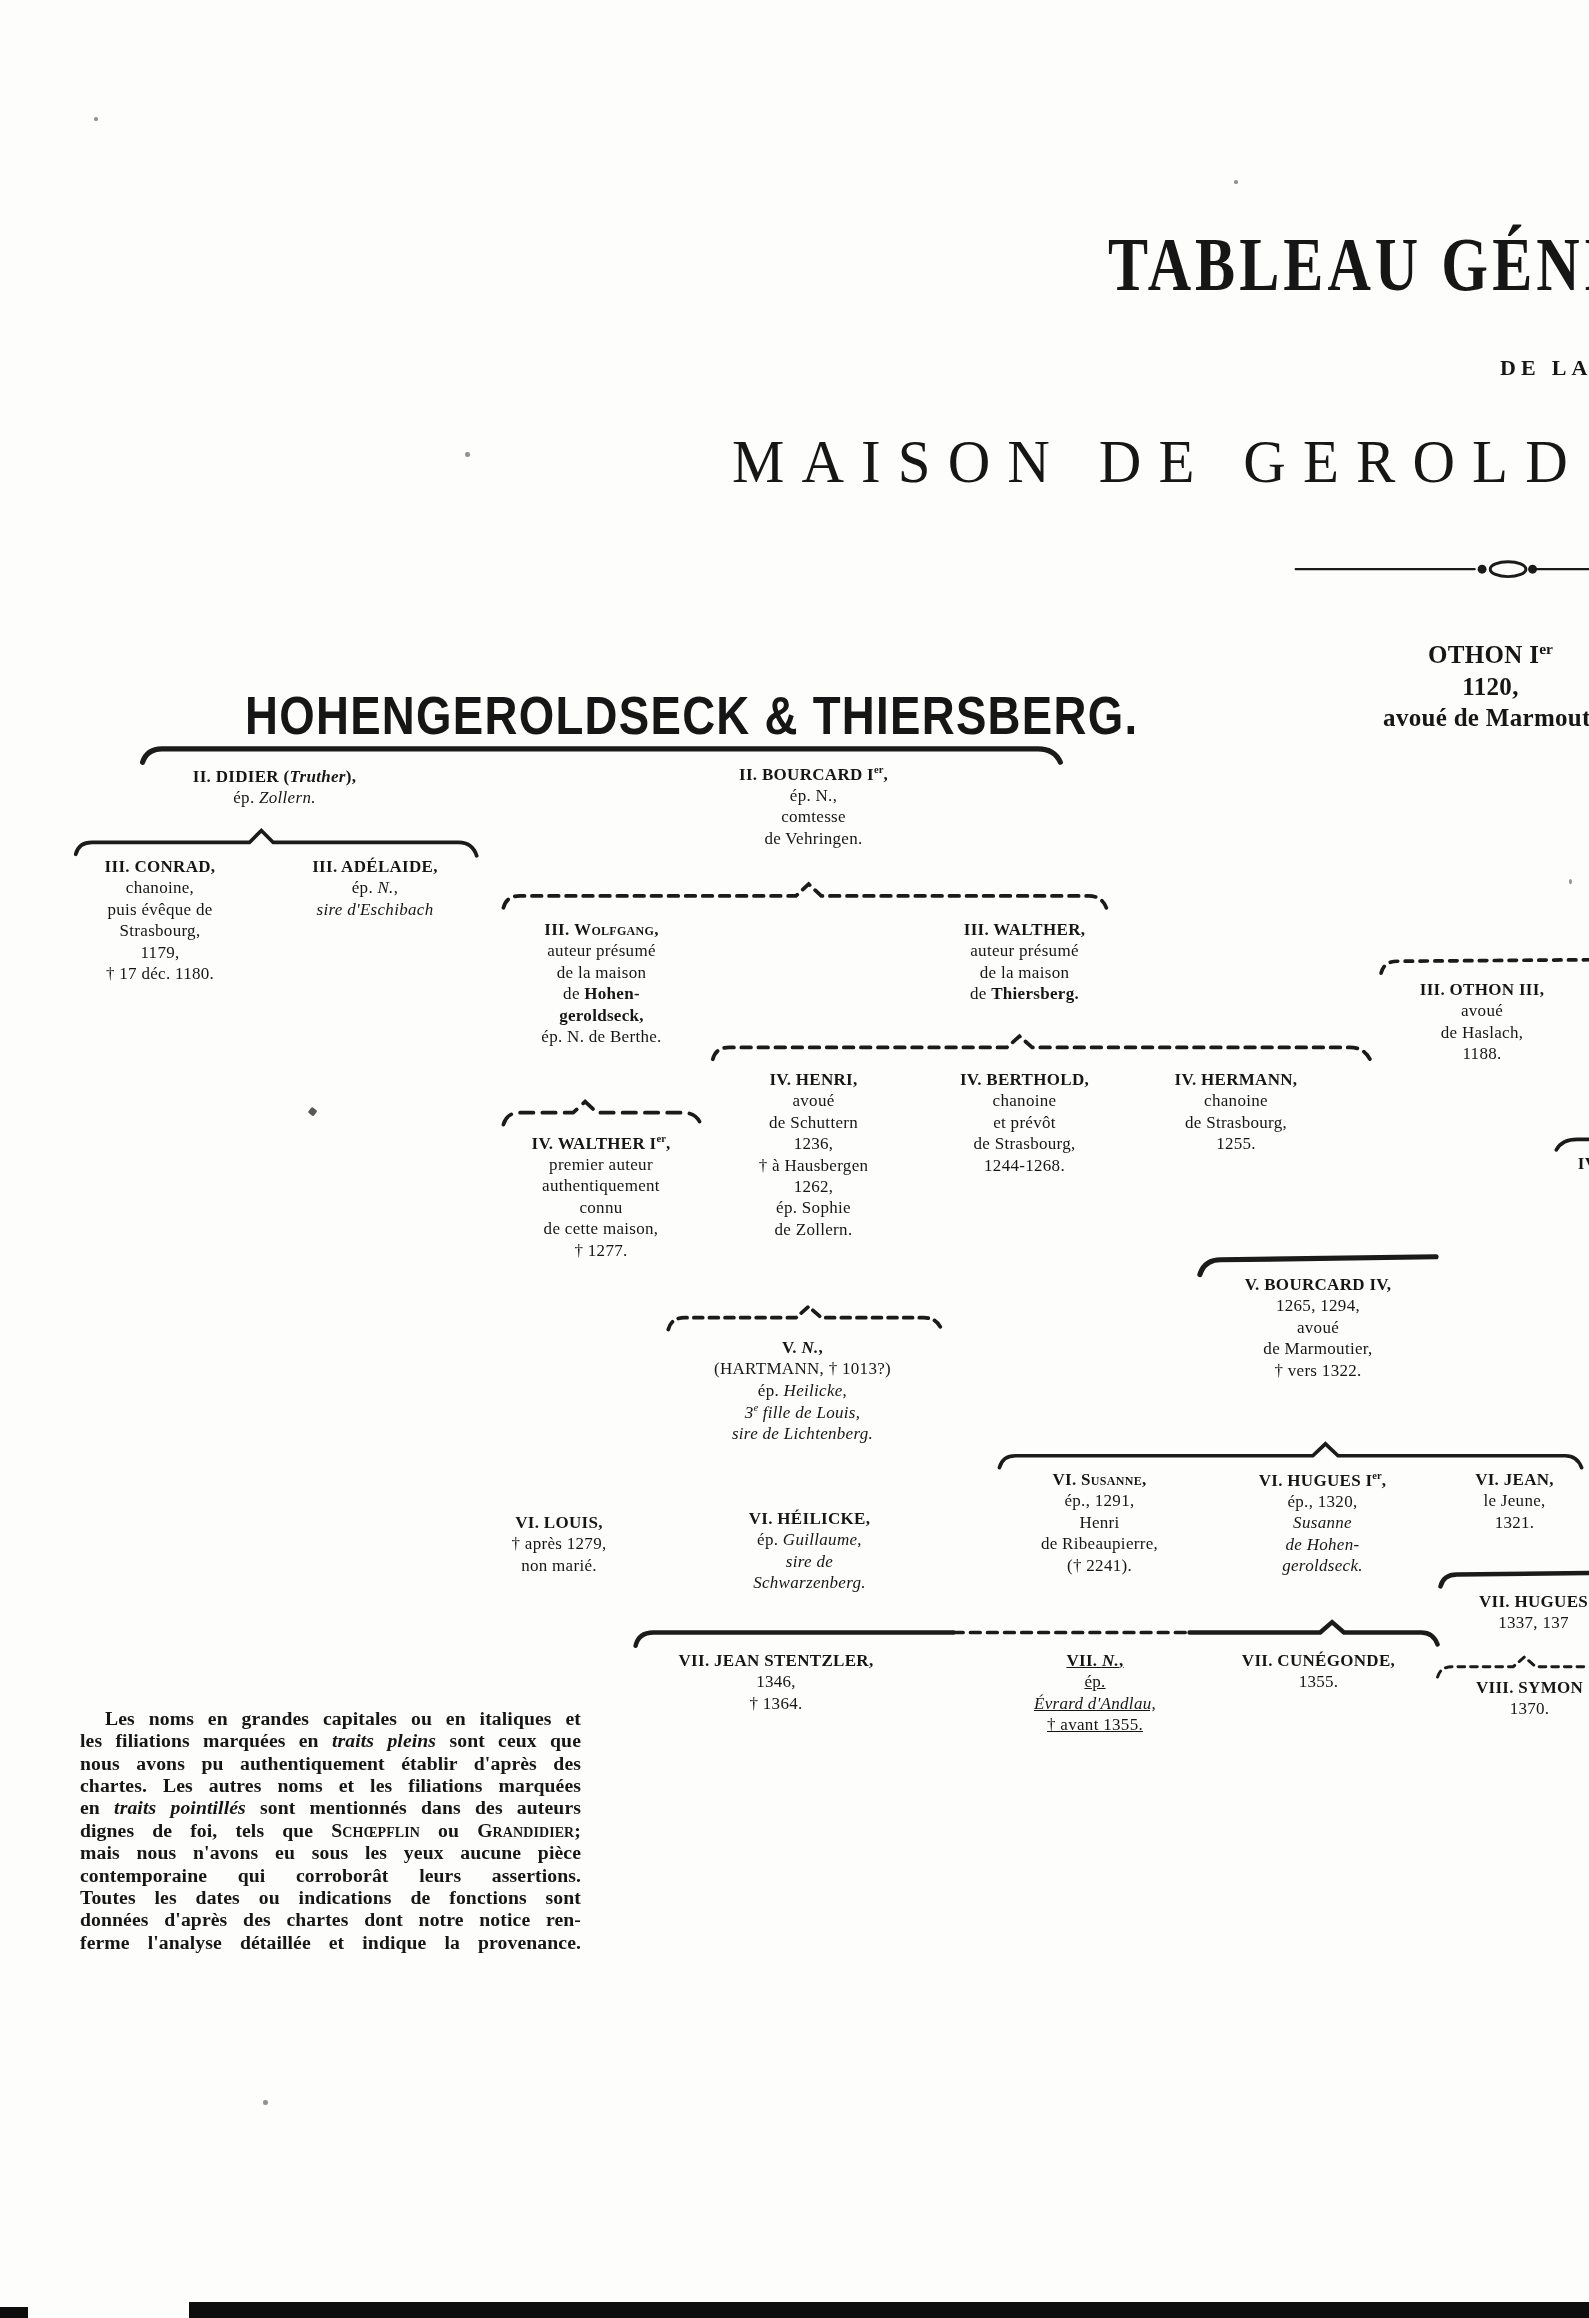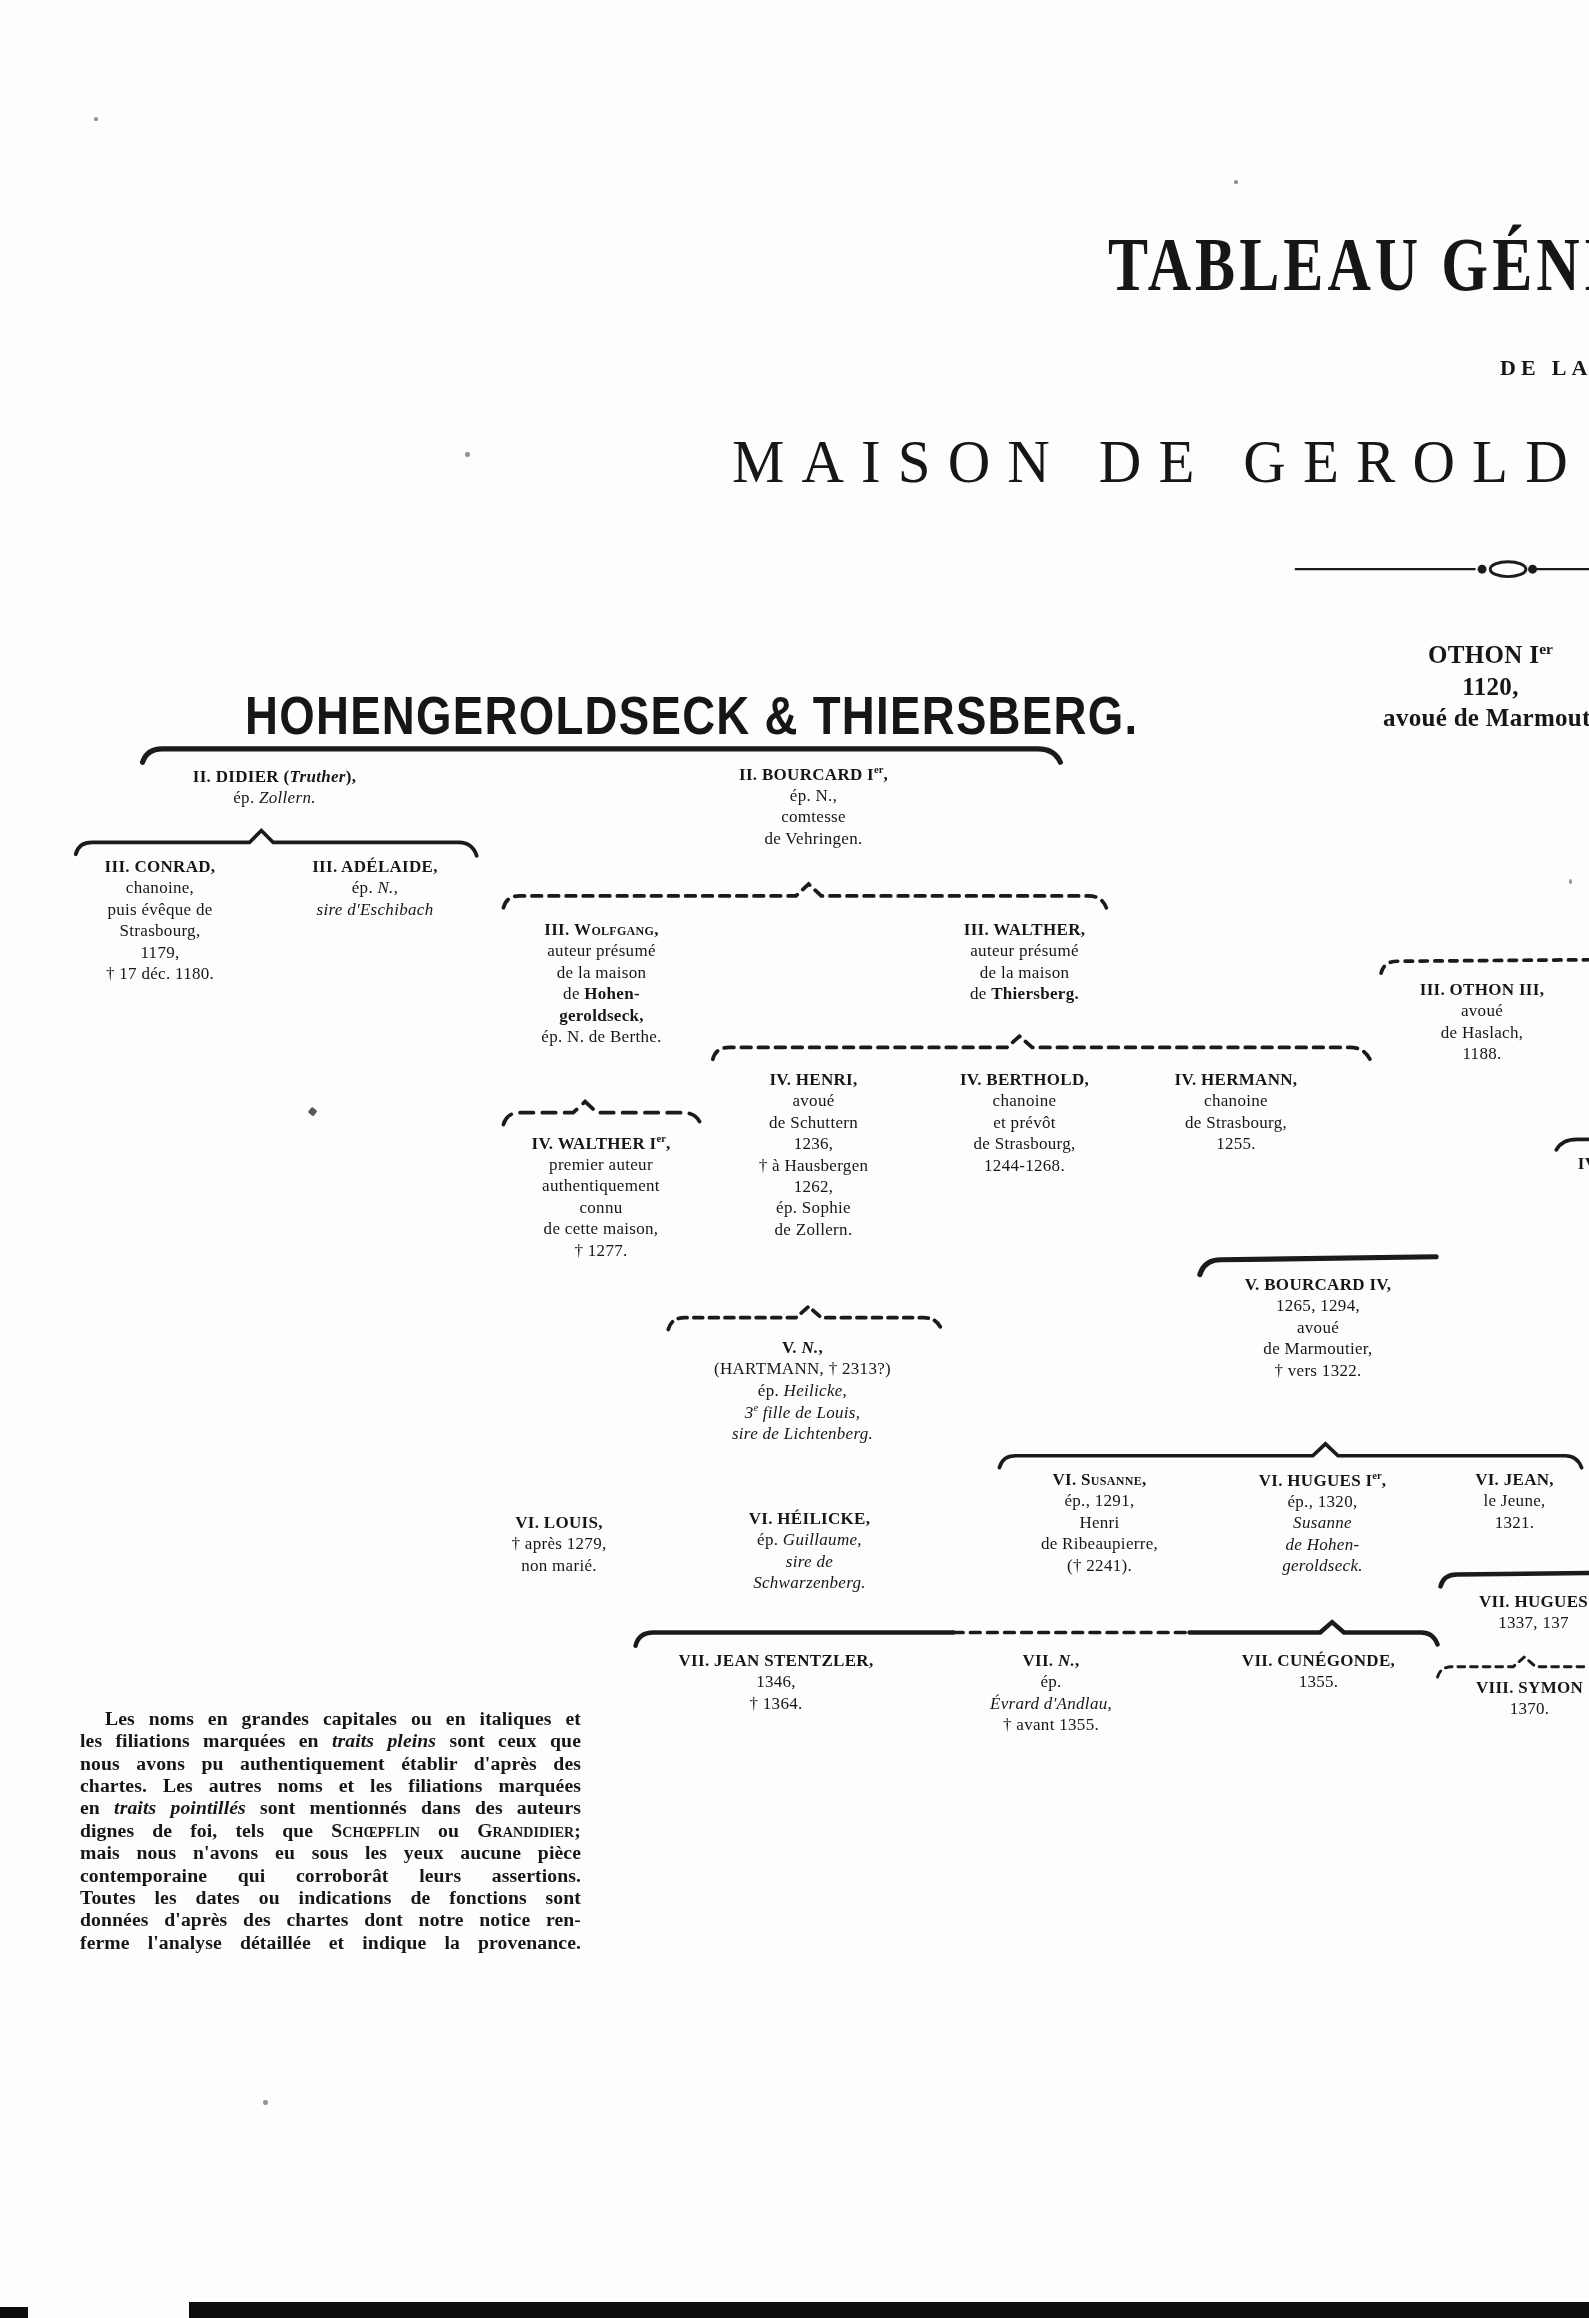--- a/index.html
+++ b/index.html
@@ -157,21 +157,21 @@
       </div>
       <div class="entry" style="left: 1188px; top: 1274px; width: 260px;">
         <div class="line"><span class="b">V. BOURCARD IV,</span></div>
         <div class="line"><span class="">1265, 1294,</span></div>
         <div class="line"><span class="">avoué</span></div>
         <div class="line"><span class="">de Marmoutier,</span></div>
         <div class="line"><span class="">† vers 1322.</span></div>
       </div>
       <div class="entry" style="left: 654px; top: 1337px; width: 297px;">
         <div class="line"><span class="b">V. </span><span class="b i">N.</span><span class="b">,</span></div>
-        <div class="line"><span class="">(HARTMANN, † 2313?)</span></div>
+        <div class="line"><span class="">(HARTMANN, † 1013?)</span></div>
         <div class="line"><span class="">ép. </span><span class="i">Heilicke</span><span class="">,</span></div>
         <div class="line"><span class="i">3</span><span class="i sup">e</span><span class="i"> fille de Louis,</span></div>
         <div class="line"><span class="i">sire de Lichtenberg.</span></div>
       </div>
       <div class="entry" style="left: 988px; top: 1469px; width: 223px;">
         <div class="line"><span class="b">VI. </span><span class="b sc">Susanne</span><span class="b">,</span></div>
         <div class="line"><span class="">ép., 1291,</span></div>
         <div class="line"><span class="">Henri</span></div>
         <div class="line"><span class="">de Ribeaupierre,</span></div>
         <div class="line"><span class="">(† 2241).</span></div>
@@ -201,21 +201,21 @@
       </div>
       <div class="entry" style="left: 1437px; top: 1591px; width: 193px;">
         <div class="line"><span class="b">VII. HUGUES</span></div>
         <div class="line"><span class="">1337, 137</span></div>
       </div>
       <div class="entry" style="left: 631px; top: 1650px; width: 290px;">
         <div class="line"><span class="b">VII. JEAN STENTZLER,</span></div>
         <div class="line"><span class="">1346,</span></div>
         <div class="line"><span class="">† 1364.</span></div>
       </div>
-      <div class="entry" style="left: 936px; top: 1650px; width: 230px;">
+      <div class="entry" style="left: 980px; top: 1650px; width: 230px; text-decoration: underline;">
         <div class="line"><span class="b">VII. </span><span class="b i">N.</span><span class="b">,</span></div>
         <div class="line"><span class="">ép.</span></div>
         <div class="line"><span class="i">Évrard d'Andlau,</span></div>
         <div class="line"><span class="">† avant 1355.</span></div>
       </div>
       <div class="entry" style="left: 1196px; top: 1650px; width: 245px;">
         <div class="line"><span class="b">VII. CUNÉGONDE,</span></div>
         <div class="line"><span class="">1355.</span></div>
       </div>
       <div class="entry" style="left: 1433px; top: 1677px; width: 193px;">

